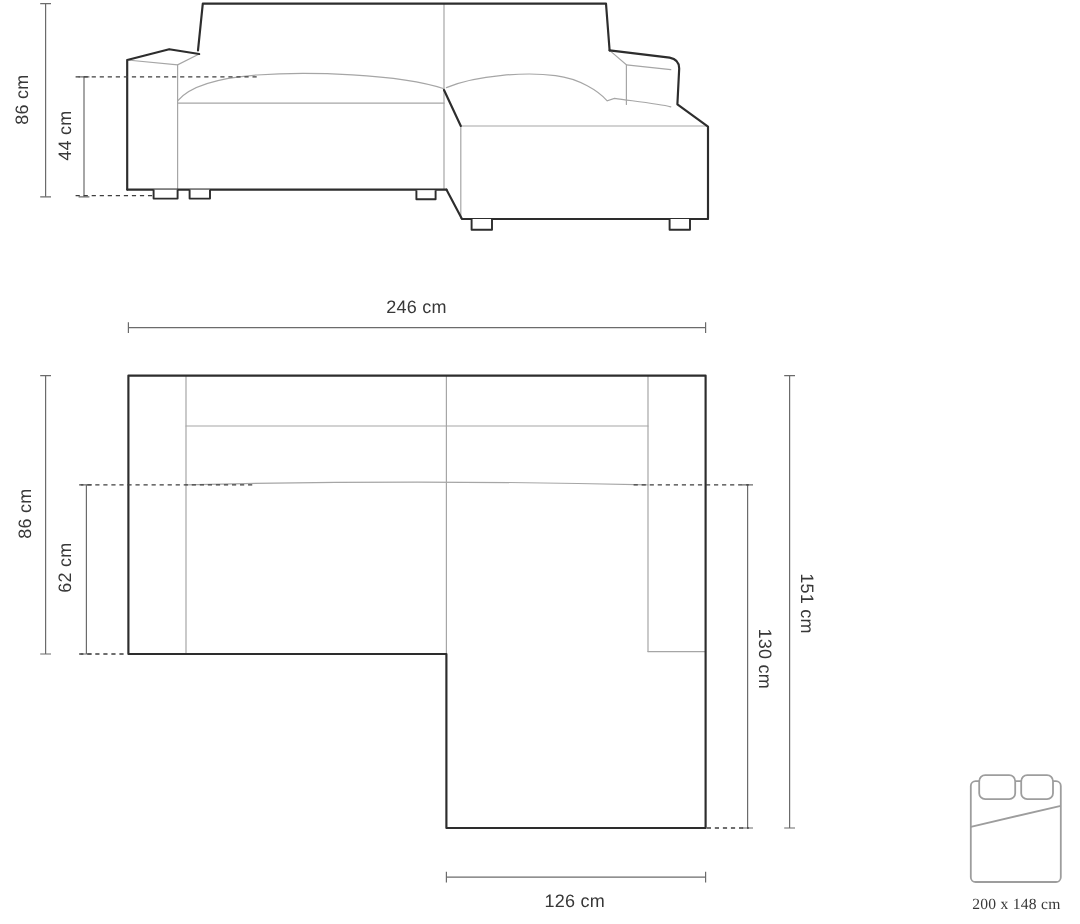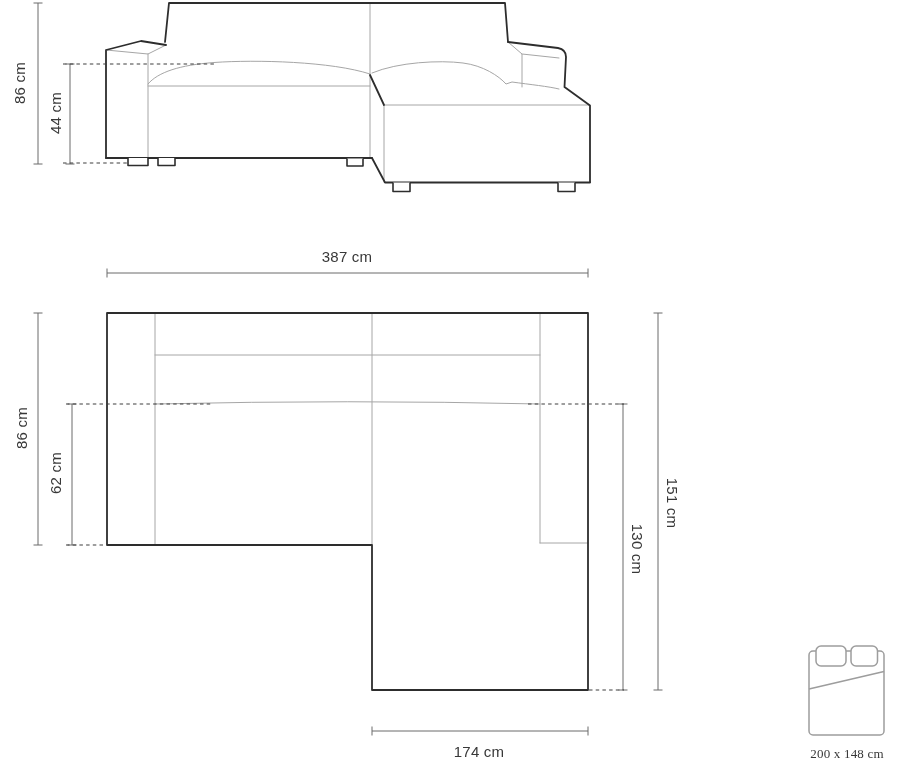--- a/index.html
+++ b/index.html
@@ -114,27 +114,27 @@
       <path class="bed" d="M809,689 L884,671.5"></path>
       <rect class="bed" x="816" y="646" width="30" height="20" rx="5"></rect>
       <rect class="bed" x="851" y="646" width="26.5" height="20" rx="5"></rect>
     </g>
   </svg>
 
   <div class="lbl" style="left:19px;top:83px;transform:translate(-50%,-50%) rotate(-90deg);">86 cm</div>
 
   <div class="lbl" style="left:55px;top:113px;transform:translate(-50%,-50%) rotate(-90deg);">44 cm</div>
 
-  <div class="lbl" style="left:347px;top:256px;transform:translate(-50%,-50%);">387 cm</div>
+  <div class="lbl" style="left:347px;top:256px;transform:translate(-50%,-50%);">246 cm</div>
 
   <div class="lbl" style="left:21px;top:428px;transform:translate(-50%,-50%) rotate(-90deg);">86 cm</div>
 
   <div class="lbl" style="left:55px;top:473px;transform:translate(-50%,-50%) rotate(-90deg);">62 cm</div>
 
   <div class="lbl" style="left:672px;top:503px;transform:translate(-50%,-50%) rotate(90deg);">151 cm</div>
 
   <div class="lbl" style="left:637px;top:549px;transform:translate(-50%,-50%) rotate(90deg);">130 cm</div>
 
-  <div class="lbl" style="left:479px;top:751px;transform:translate(-50%,-50%);">174 cm</div>
+  <div class="lbl" style="left:479px;top:751px;transform:translate(-50%,-50%);">126 cm</div>
 
   <div class="lbl small" style="left:847px;top:753px;transform:translate(-50%,-50%);font-family:Liberation Serif, serif;">200 x 148 cm</div>
 
 </div>
 
 </body></html>

